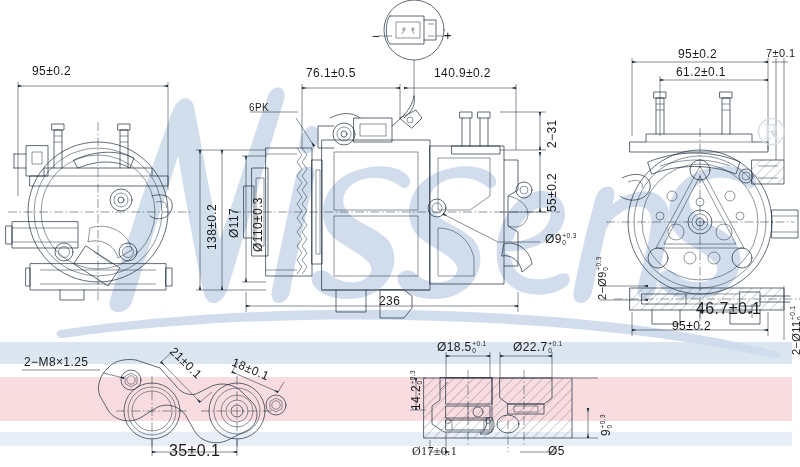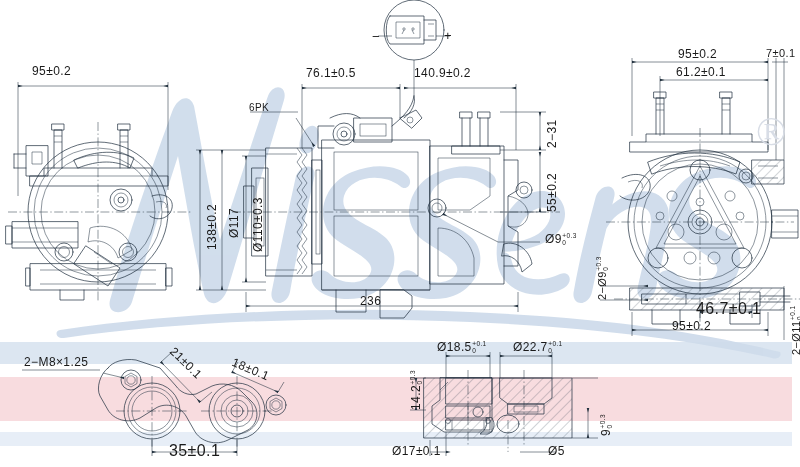--- a/index.html
+++ b/index.html
@@ -471,22 +471,22 @@
   <div class="regmark" style="left:756px;top:112px;">®</div>
 
   <div class="dimtxt" style="left:32px;top:65px;font-size:12px;">95±0.2</div>
 
   <div class="dimtxt v" style="left:206px;top:250px;font-size:12px;transform:rotate(-90deg);">138±0.2</div>
   <div class="dimtxt v" style="left:228px;top:238px;font-size:12px;transform:rotate(-90deg);">Ø117</div>
   <div class="dimtxt v" style="left:252px;top:252px;font-size:12px;transform:rotate(-90deg);">Ø110±0.3</div>
   <div class="dimtxt" style="left:249px;top:103px;font-size:10px;">6PK</div>
 
   <div class="dimtxt" style="left:306px;top:67px;font-size:12px;">76.1±0.5</div>
-  <div class="dimtxt" style="left:414px;top:67px;font-size:12px;">140.9±0.2</div>
-  <div class="dimtxt" style="left:360px;top:295px;font-size:12px;">236</div>
+  <div class="dimtxt" style="left:434px;top:67px;font-size:12px;">140.9±0.2</div>
+  <div class="dimtxt" style="left:379px;top:295px;font-size:12px;">236</div>
 
   <div class="dimtxt v" style="left:546px;top:148px;font-size:12px;transform:rotate(-90deg);">2−31</div>
   <div class="dimtxt v" style="left:546px;top:212px;font-size:12px;transform:rotate(-90deg);">55±0.2</div>
 
   <div class="dimtxt" style="left:545px;top:233px;font-size:12px;">
     <span>Ø9</span><span class="tol"><i>+0.3</i><i>0</i></span>
   </div>
 
   <div class="dimtxt" style="left:678px;top:48px;font-size:12px;">95±0.2</div>
   <div class="dimtxt" style="left:766px;top:48px;font-size:11px;">7±0.1</div>
@@ -511,19 +511,19 @@
   </div>
   <div class="dimtxt" style="left:513px;top:341px;font-size:12px;">
     <span>Ø22.7</span><span class="tol"><i>+0.1</i><i>0</i></span>
   </div>
   <div class="dimtxt v" style="left:410px;top:410px;font-size:12px;transform:rotate(-90deg);">
     <span>14.2</span><span class="tol"><i>+0.3</i><i>0</i></span>
   </div>
   <div class="dimtxt v" style="left:600px;top:436px;font-size:12px;transform:rotate(-90deg);">
     <span>9</span><span class="tol"><i>+0.3</i><i>0</i></span>
   </div>
-  <div class="dimtxt" style="left:392px;top:445px;font-size:12px;">Ø17±0.1</div>
+  <div class="dimtxt" style="left:412px;top:445px;font-size:12px;font-family:Liberation Serif, serif;">Ø17±0.1</div>
   <div class="dimtxt" style="left:548px;top:445px;font-size:12px;">Ø5</div>
 
   <div class="dimtxt" style="left:372px;top:30px;font-size:13px;">−</div>
   <div class="dimtxt" style="left:444px;top:29px;font-size:13px;">+</div>
 
 </div>
 
 </body></html>

